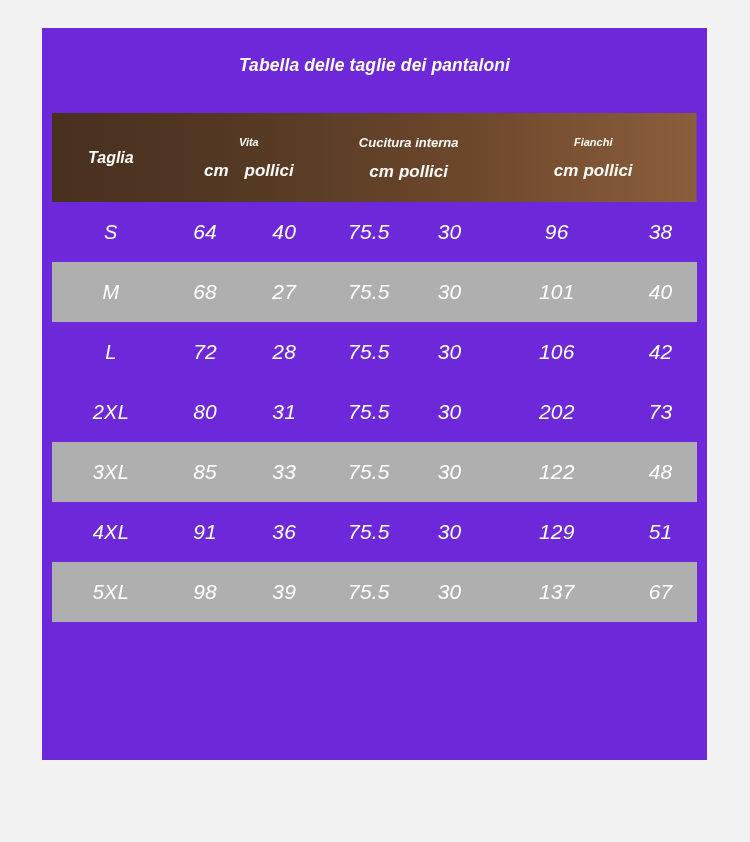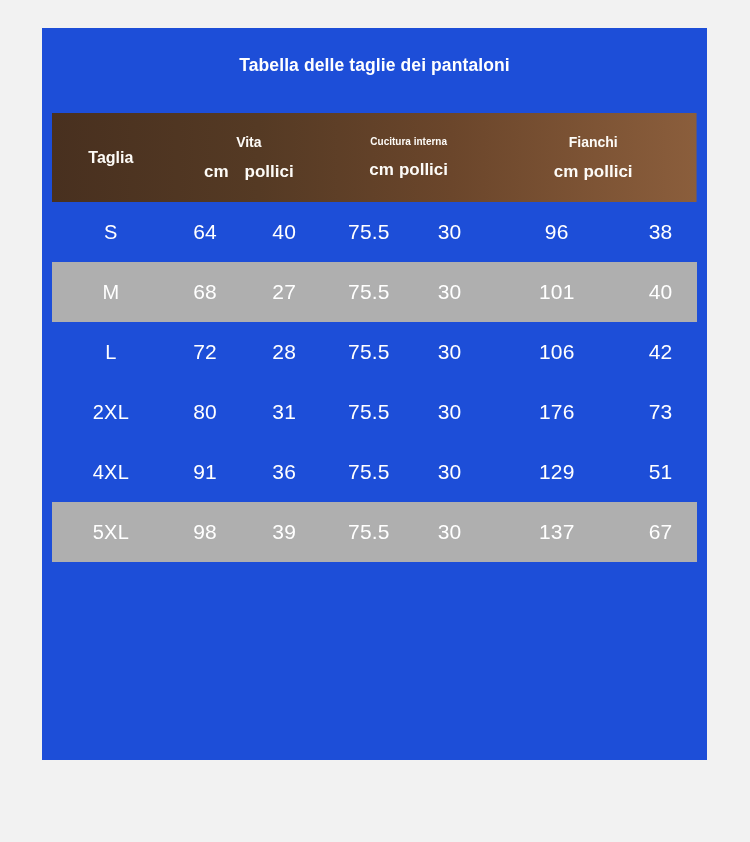--- a/index.html
+++ b/index.html
@@ -16,22 +16,23 @@
     overflow: hidden;
   }
 
   
   #size-chart-card {
     position: absolute;
     left: 42px;
     top: 28px;
     width: 665px;
     height: 732px;
-    background: #1d4ed8;
+    background: #6d28d9;
     box-sizing: border-box;
+    font-style: italic;
   }
 
   #chart-title {
     position: absolute;
     left: 0;
     top: 27px;
     width: 665px;
     text-align: center;
     color: #ffffff;
     font-size: 17.5px;
@@ -59,28 +60,28 @@
     height: 89px;
     vertical-align: middle;
     color: #fdfbf7;
     font-weight: 700;
     text-align: center;
     position: relative;
   }
 
   th .grp-label {
     display: block;
-    font-size: 14px;
+    font-size: 11px;
     font-weight: 700;
     line-height: 1;
     margin-bottom: 14px;
     white-space: nowrap;
   }
   th .grp-label.small {
-    font-size: 10px;
+    font-size: 13px;
     font-weight: 700;
   }
   th .units {
     display: block;
     font-size: 17px;
     font-weight: 700;
     line-height: 1;
     white-space: nowrap;
   }
   th .units .u-cm { margin-right: 16px; text-align: center; }
@@ -191,22 +192,31 @@
           <td>30</td>
           <td>106</td>
           <td>42</td>
         </tr>
         <tr>
           <td class="col-size">2XL</td>
           <td>80</td>
           <td>31</td>
           <td>75.5</td>
           <td>30</td>
-          <td>176</td>
+          <td>202</td>
           <td>73</td>
+        </tr>
+        <tr class="alt">
+          <td class="col-size">3XL</td>
+          <td>85</td>
+          <td>33</td>
+          <td>75.5</td>
+          <td>30</td>
+          <td>122</td>
+          <td>48</td>
         </tr>
         <tr>
           <td class="col-size">4XL</td>
           <td>91</td>
           <td>36</td>
           <td>75.5</td>
           <td>30</td>
           <td>129</td>
           <td>51</td>
         </tr>

